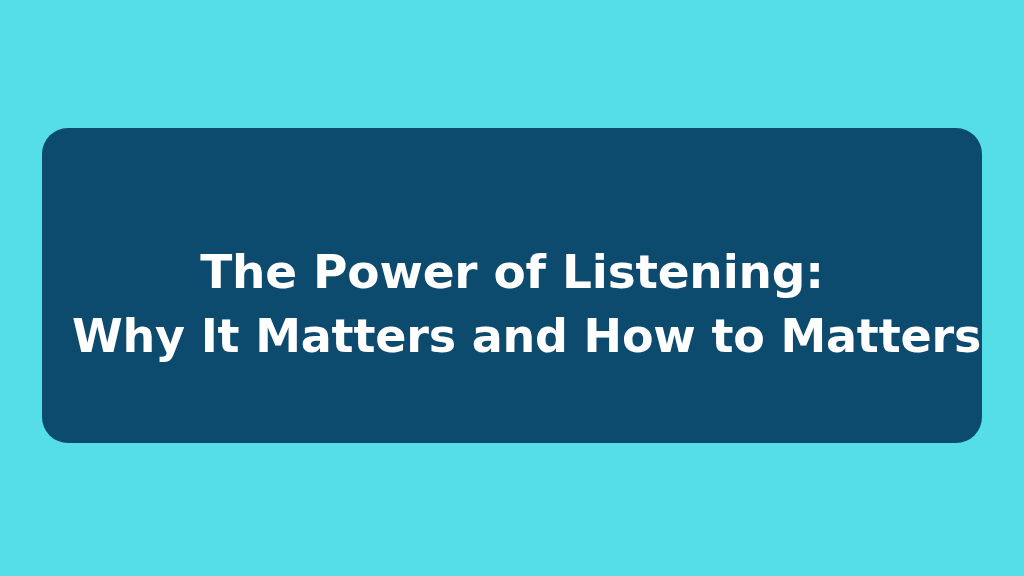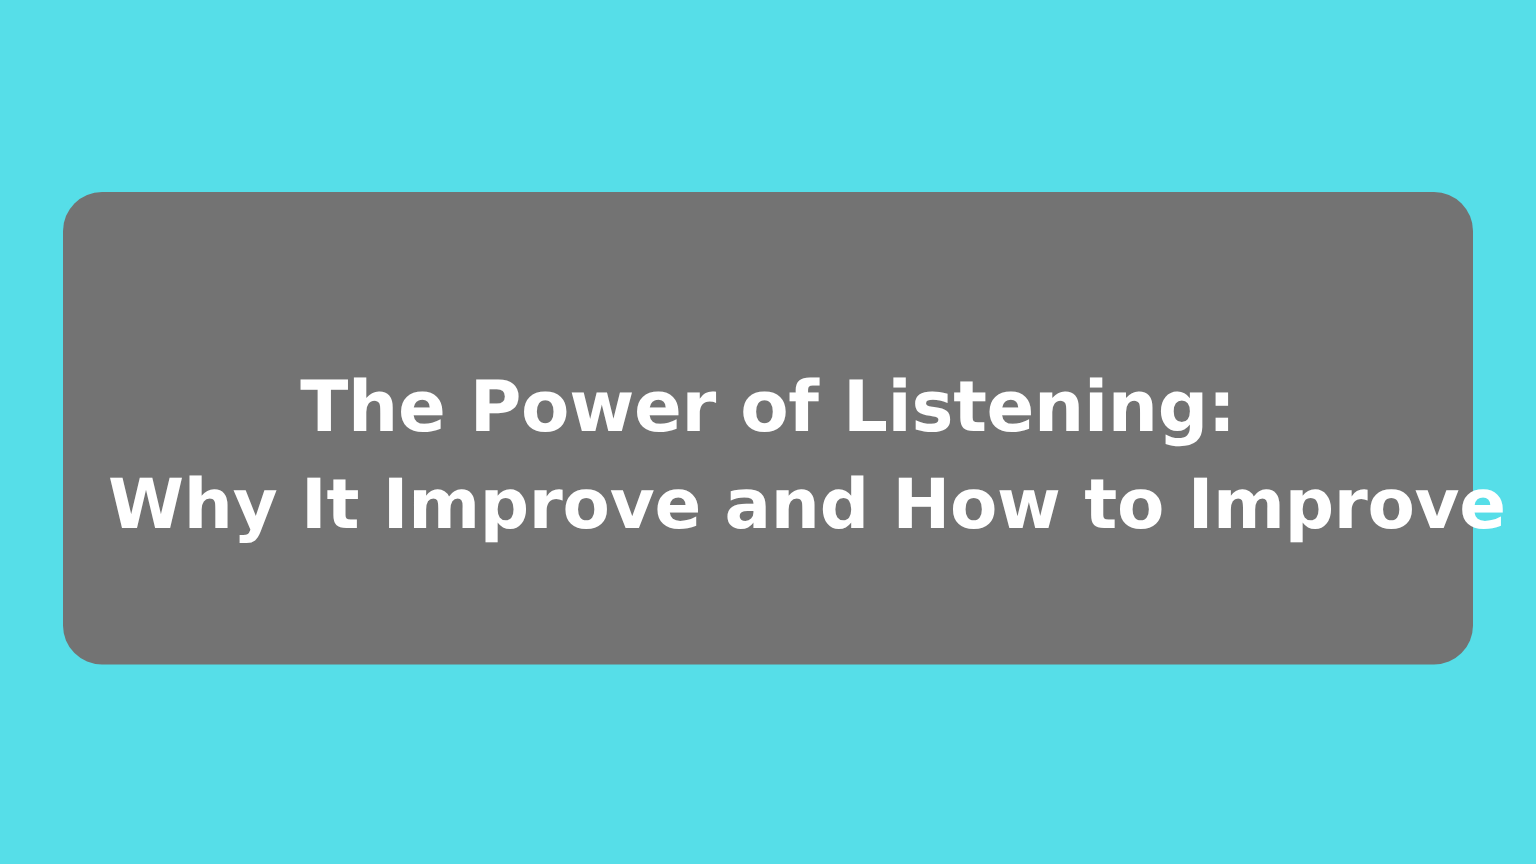--- a/index.html
+++ b/index.html
@@ -22,21 +22,21 @@
     background: #56dee8;
     box-sizing: border-box;
   }
 
   #title-card {
     position: absolute;
     left: 42px;
     top: 128px;
     width: 940px;
     height: 315px;
-    background: #737373;
+    background: #0c4a6e;
     border-radius: 26px;
     box-sizing: border-box;
     display: flex;
     flex-direction: column;
     align-items: center;
     justify-content: center;
     padding: 0 30px 4px 30px;
   }
 
   #title-block {
@@ -64,18 +64,18 @@
 </style>
 </head>
 <body>
 
 <div id="slide-canvas">
 
   <div id="title-card">
 
     <div id="title-block">
       <span class="title-line title-line-1">The Power of Listening:</span>
-      <span class="title-line title-line-2">Why It Improve and How to Improve</span>
+      <span class="title-line title-line-2">Why It Matters and How to Matters</span>
     </div>
 
   </div>
 
 </div>
 
 </body></html>

